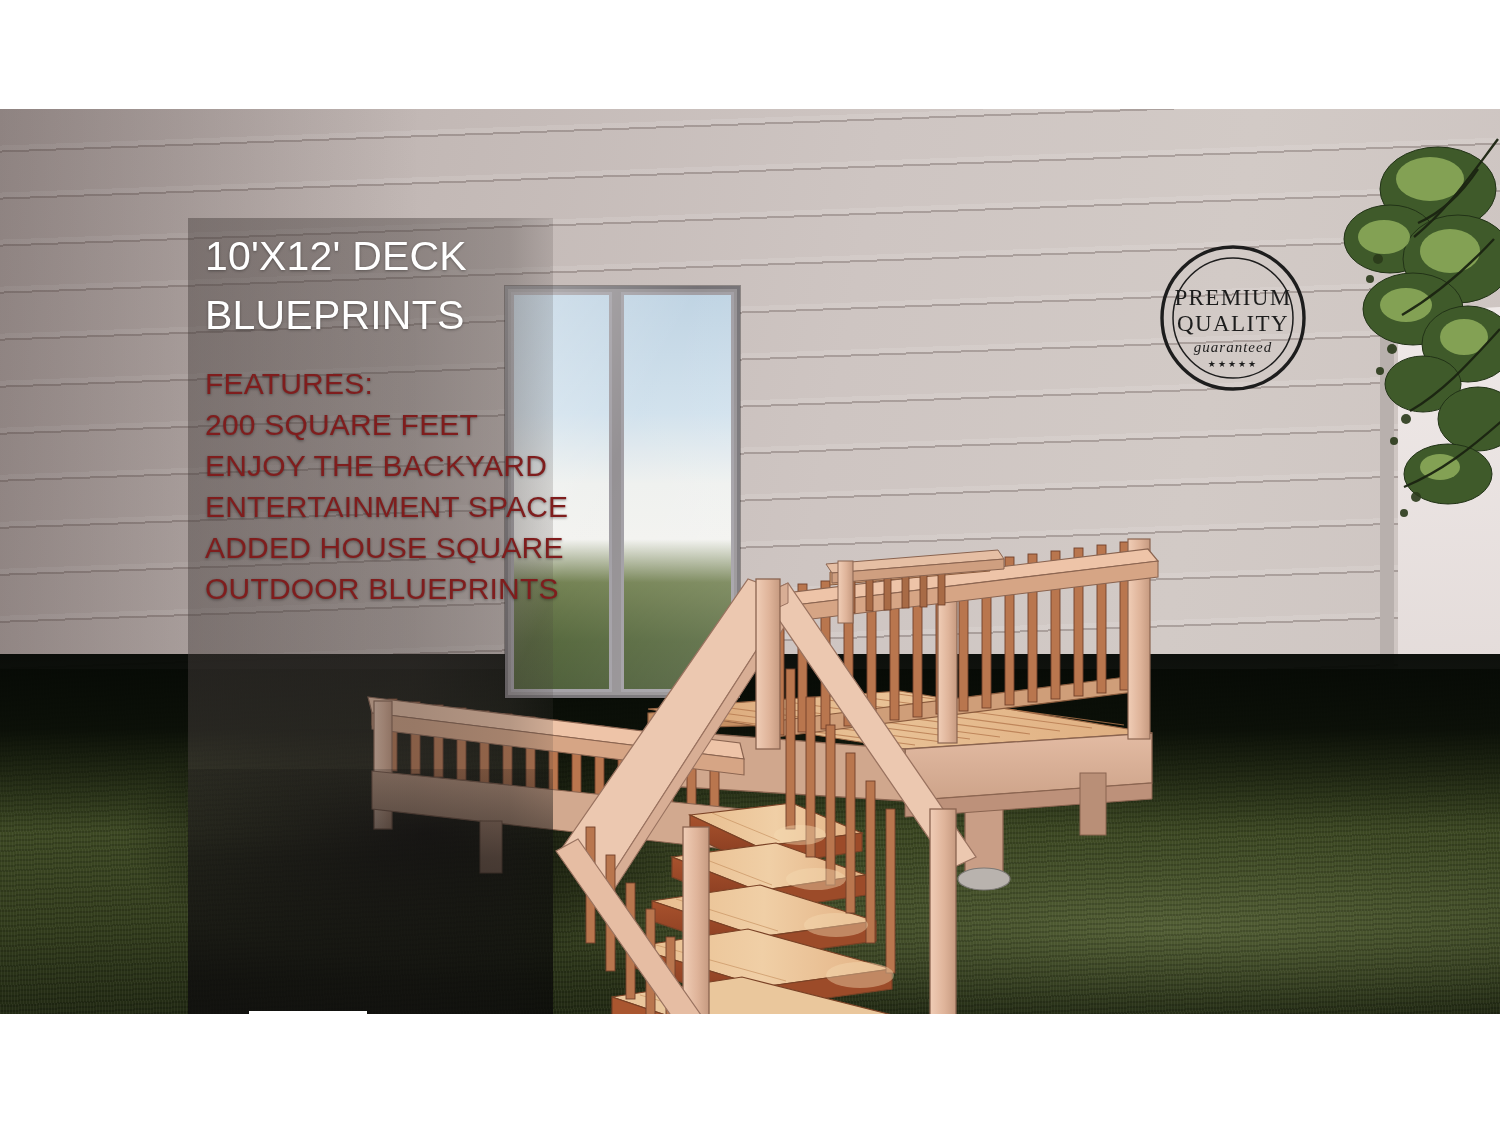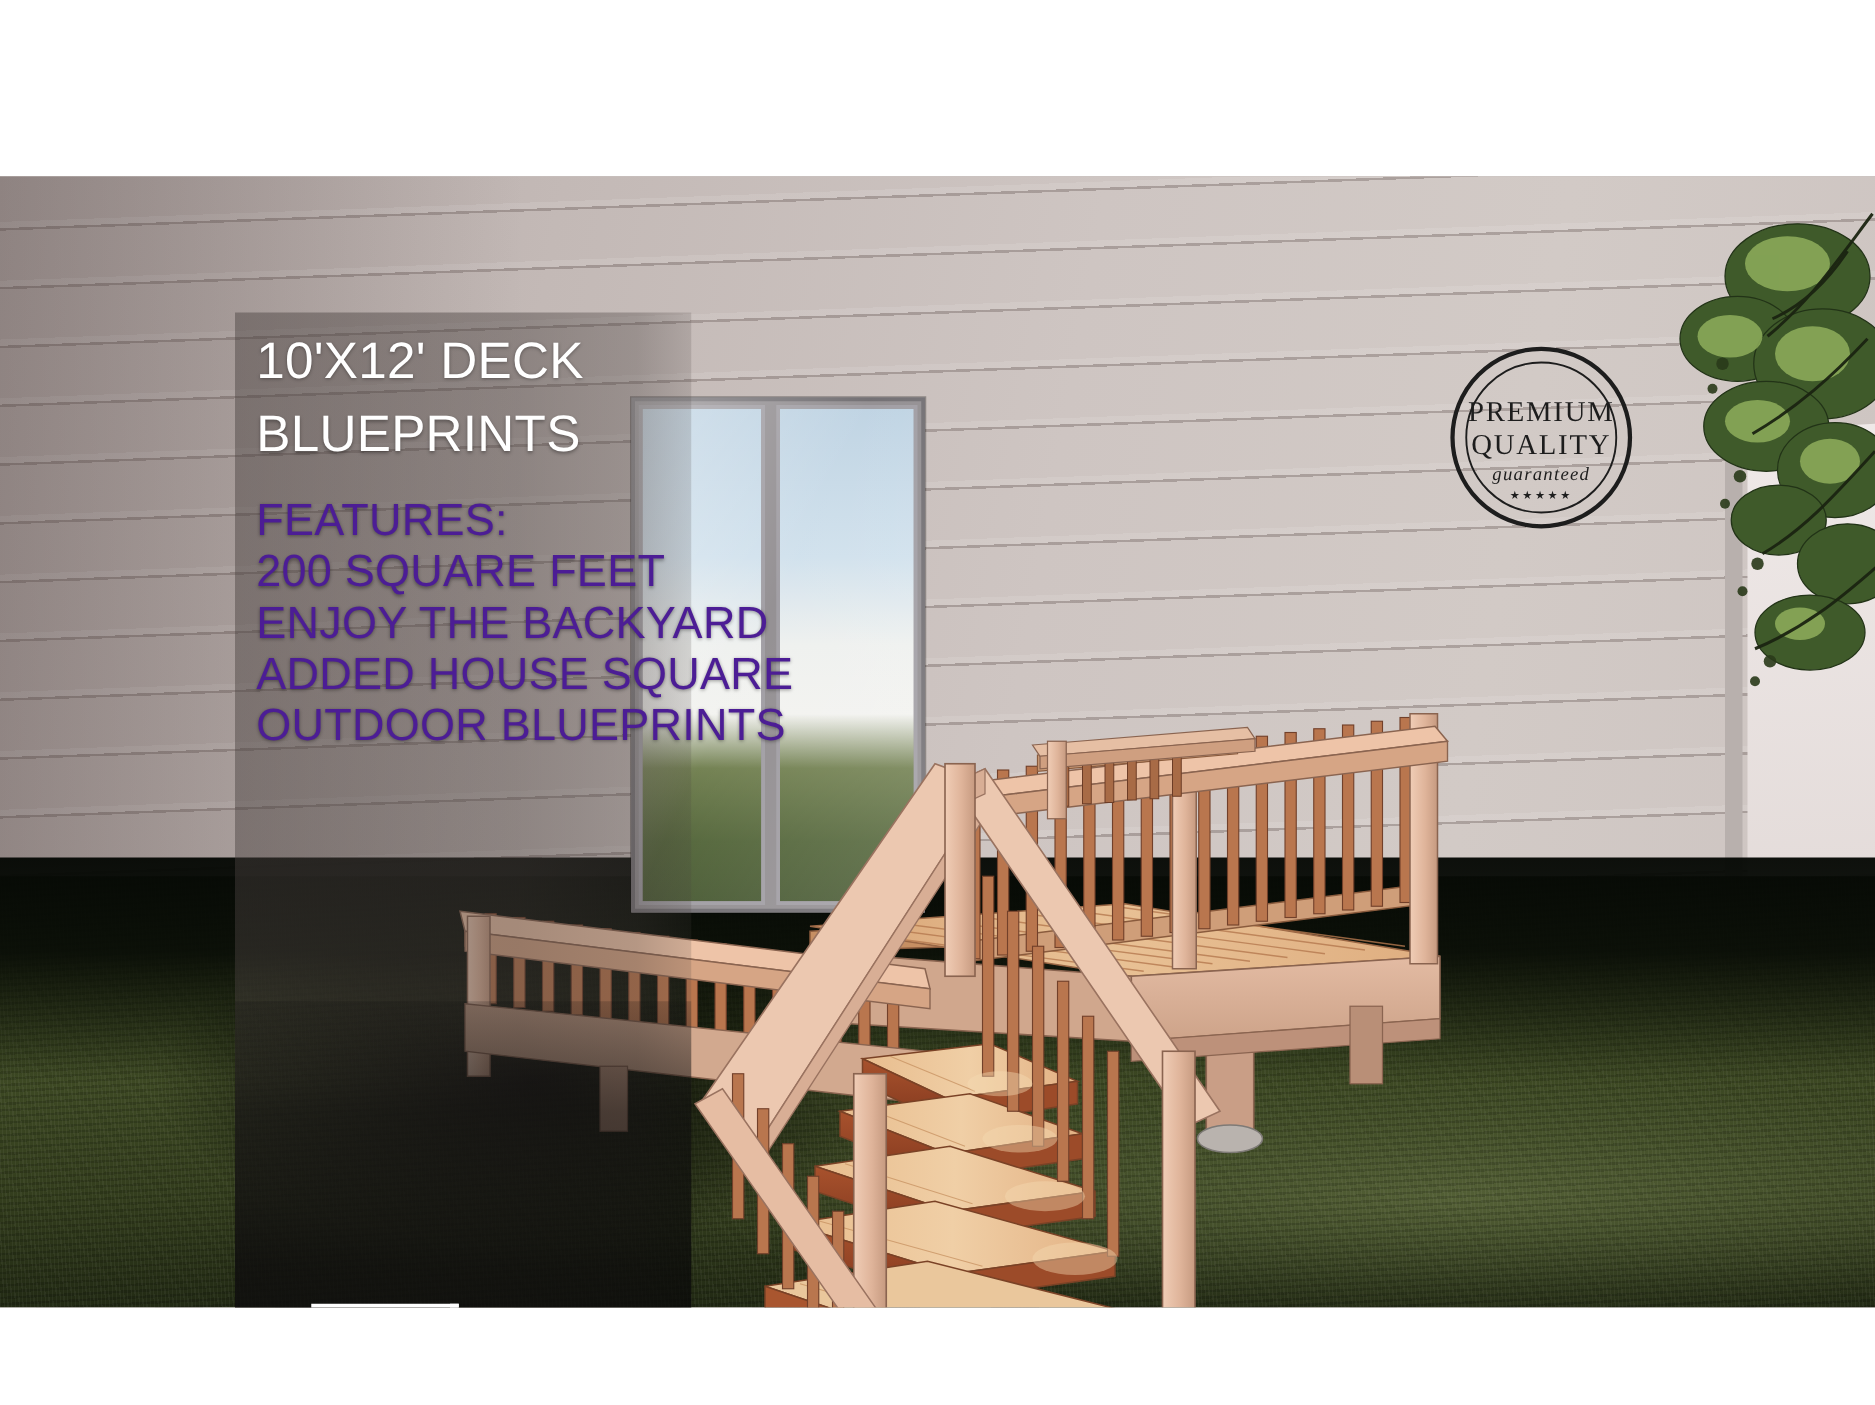--- a/index.html
+++ b/index.html
@@ -4,21 +4,20 @@
 <style>
   html,body{margin:0;padding:0;background:#ffffff;}
   body{width:1500px;height:1124px;overflow:hidden;font-family:"Liberation Sans",sans-serif;}
 
   #stage{position:relative;width:1500px;height:1124px;background:#ffffff;overflow:hidden;}
 
   
   #photo{
     position:absolute;left:0;top:109px;width:1500px;height:905px;overflow:hidden;
     background:#b9b0ad;
-    margin-top:32px;
   }
 
   
   .wall{
     position:absolute;left:0;top:0;width:1500px;height:640px;
     background:
       repeating-linear-gradient(-2.1deg,
         rgba(0,0,0,0.00) 0px,
         rgba(0,0,0,0.00) 40px,
         rgba(90,75,72,0.32) 40px,
@@ -102,21 +101,21 @@
     pointer-events:none;
   }
 
   #text-block{position:absolute;left:205px;top:118px;width:360px;}
   .title-line{
     color:#ffffff;font-size:41px;font-weight:400;line-height:59px;letter-spacing:.2px;
     text-shadow:0 1px 3px rgba(0,0,0,.35);
   }
   .features{margin-top:18px;}
   .feature-line{
-    color:#4c1d95;font-size:36px;font-weight:400;line-height:41px;letter-spacing:.2px;
+    color:#7f1d1d;font-size:30px;font-weight:400;line-height:41px;letter-spacing:.2px;
     white-space:nowrap;text-shadow:0 1px 3px rgba(0,0,0,.4);
   }
 
   
   #badge{position:absolute;left:1158px;top:134px;width:150px;height:150px;}
 
   
   #logo{position:absolute;left:197px;top:898px;width:176px;height:88px;}
   .br-top{position:absolute;left:52px;top:4px;width:118px;height:7px;background:#ffffff;}
   .br-top-v{position:absolute;left:163px;top:4px;width:7px;height:28px;background:#ffffff;}
@@ -373,20 +372,21 @@
     <div id="overlay"></div>
     <div id="overlay-dark"></div>
 
     <div id="text-block">
       <div class="title-line">10'X12' DECK</div>
       <div class="title-line">BLUEPRINTS</div>
       <div class="features">
         <div class="feature-line">FEATURES:</div>
         <div class="feature-line">200 SQUARE FEET</div>
         <div class="feature-line">ENJOY THE BACKYARD</div>
+        <div class="feature-line">ENTERTAINMENT SPACE</div>
         <div class="feature-line">ADDED HOUSE SQUARE</div>
         <div class="feature-line">OUTDOOR BLUEPRINTS</div>
       </div>
     </div>
 
     <svg id="badge" viewBox="0 0 150 150">
       <circle cx="75" cy="75" r="71" fill="none" stroke="#1d1d1d" stroke-width="3.4"></circle>
       <circle cx="75" cy="75" r="60" fill="none" stroke="#1d1d1d" stroke-width="1.5"></circle>
       <text x="75" y="62" text-anchor="middle" font-family="Liberation Serif, serif" font-size="23" letter-spacing="1.4" fill="#1d1d1d">PREMIUM</text>
       <text x="75" y="88" text-anchor="middle" font-family="Liberation Serif, serif" font-size="23" letter-spacing="1.4" fill="#1d1d1d">QUALITY</text>

